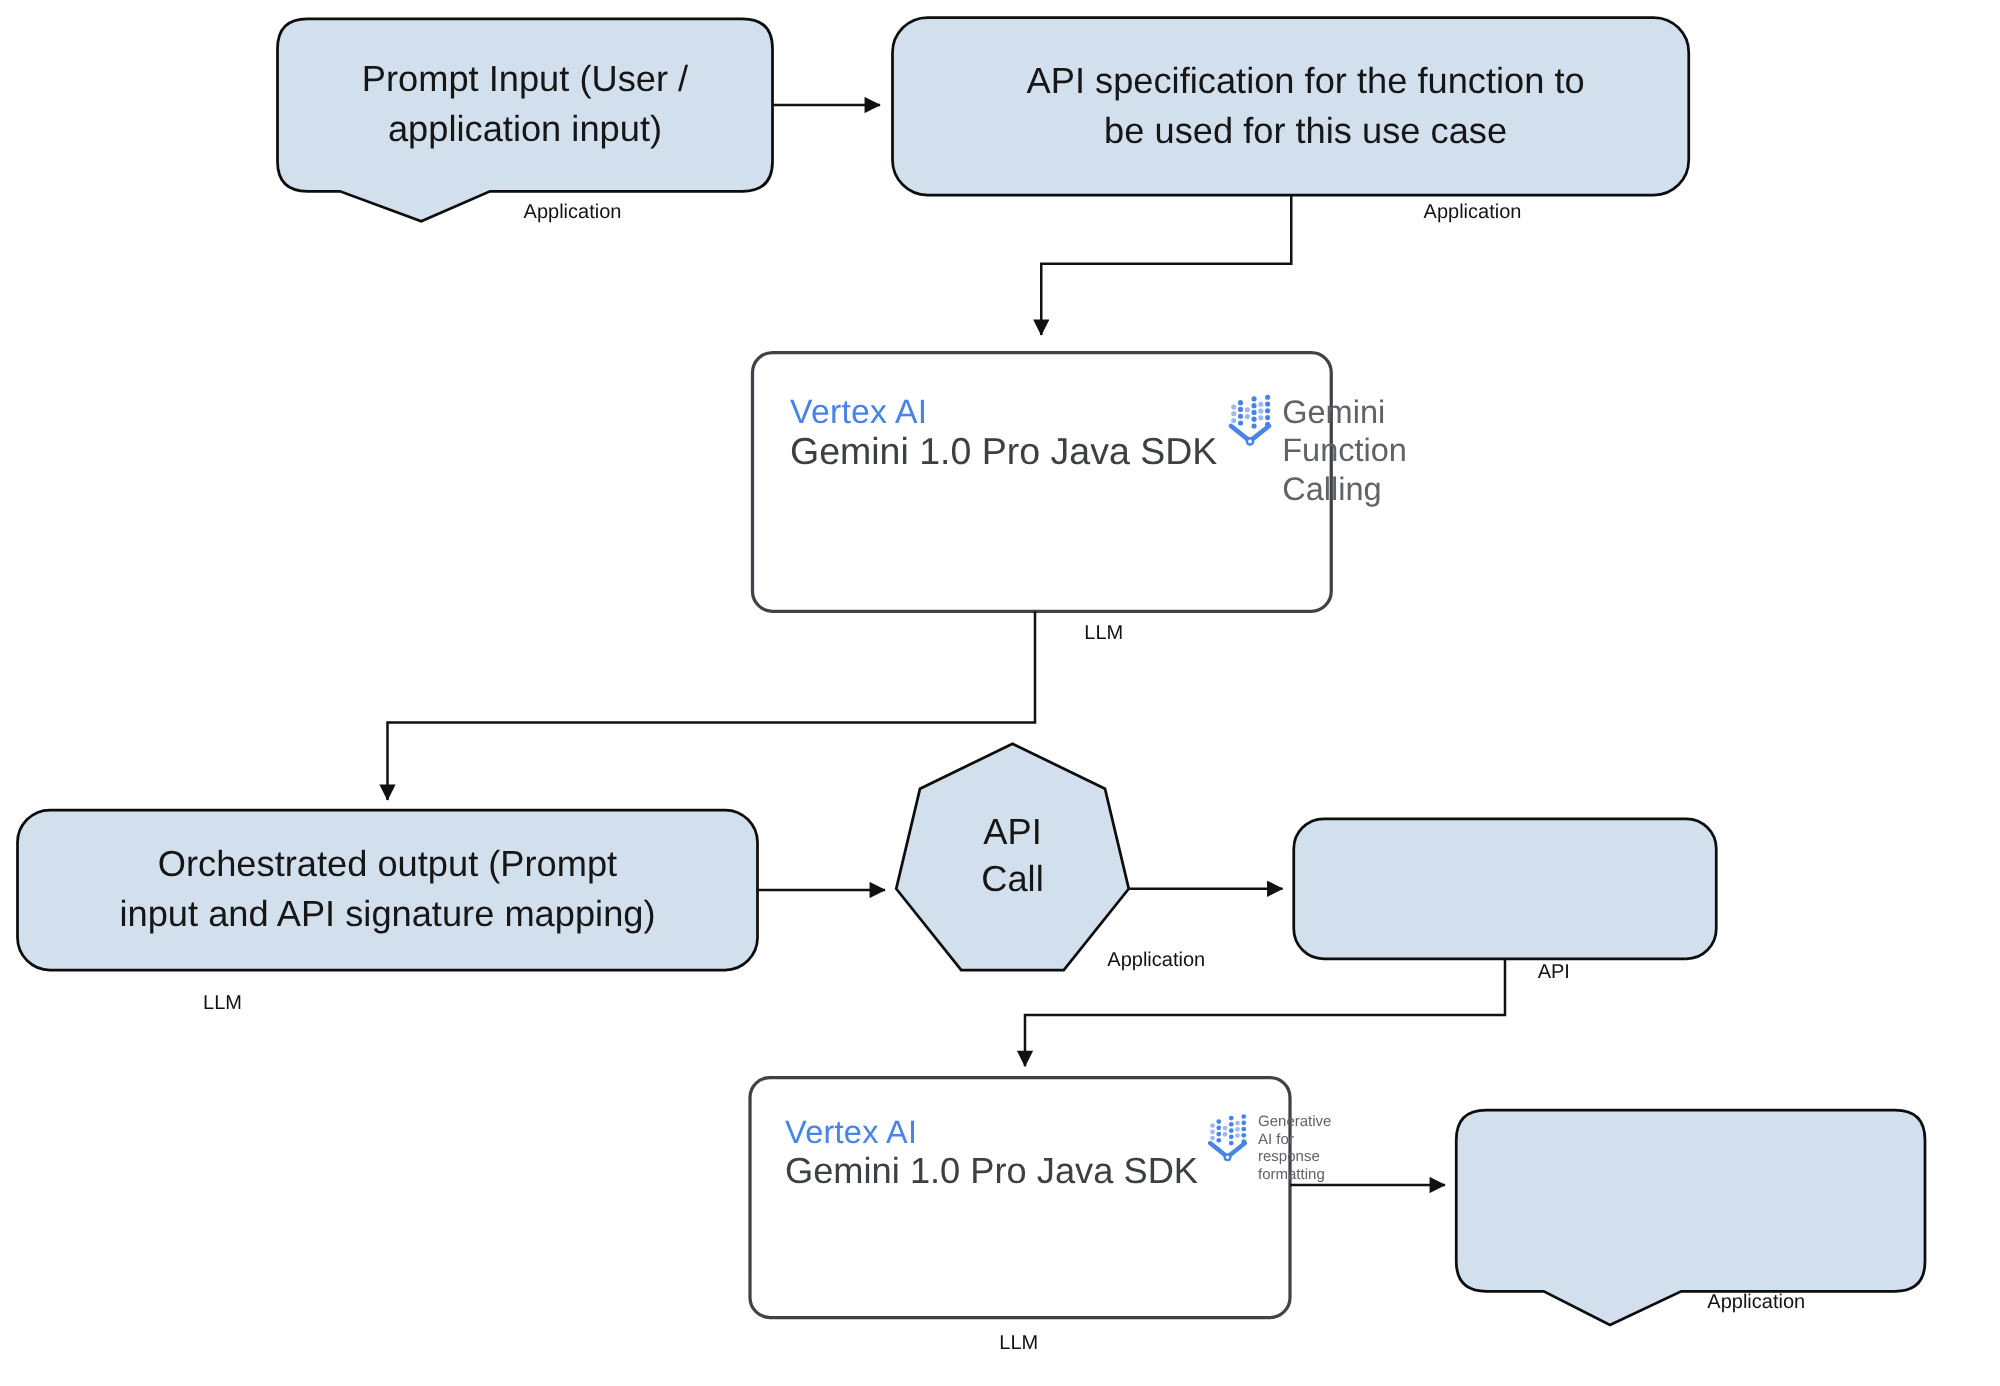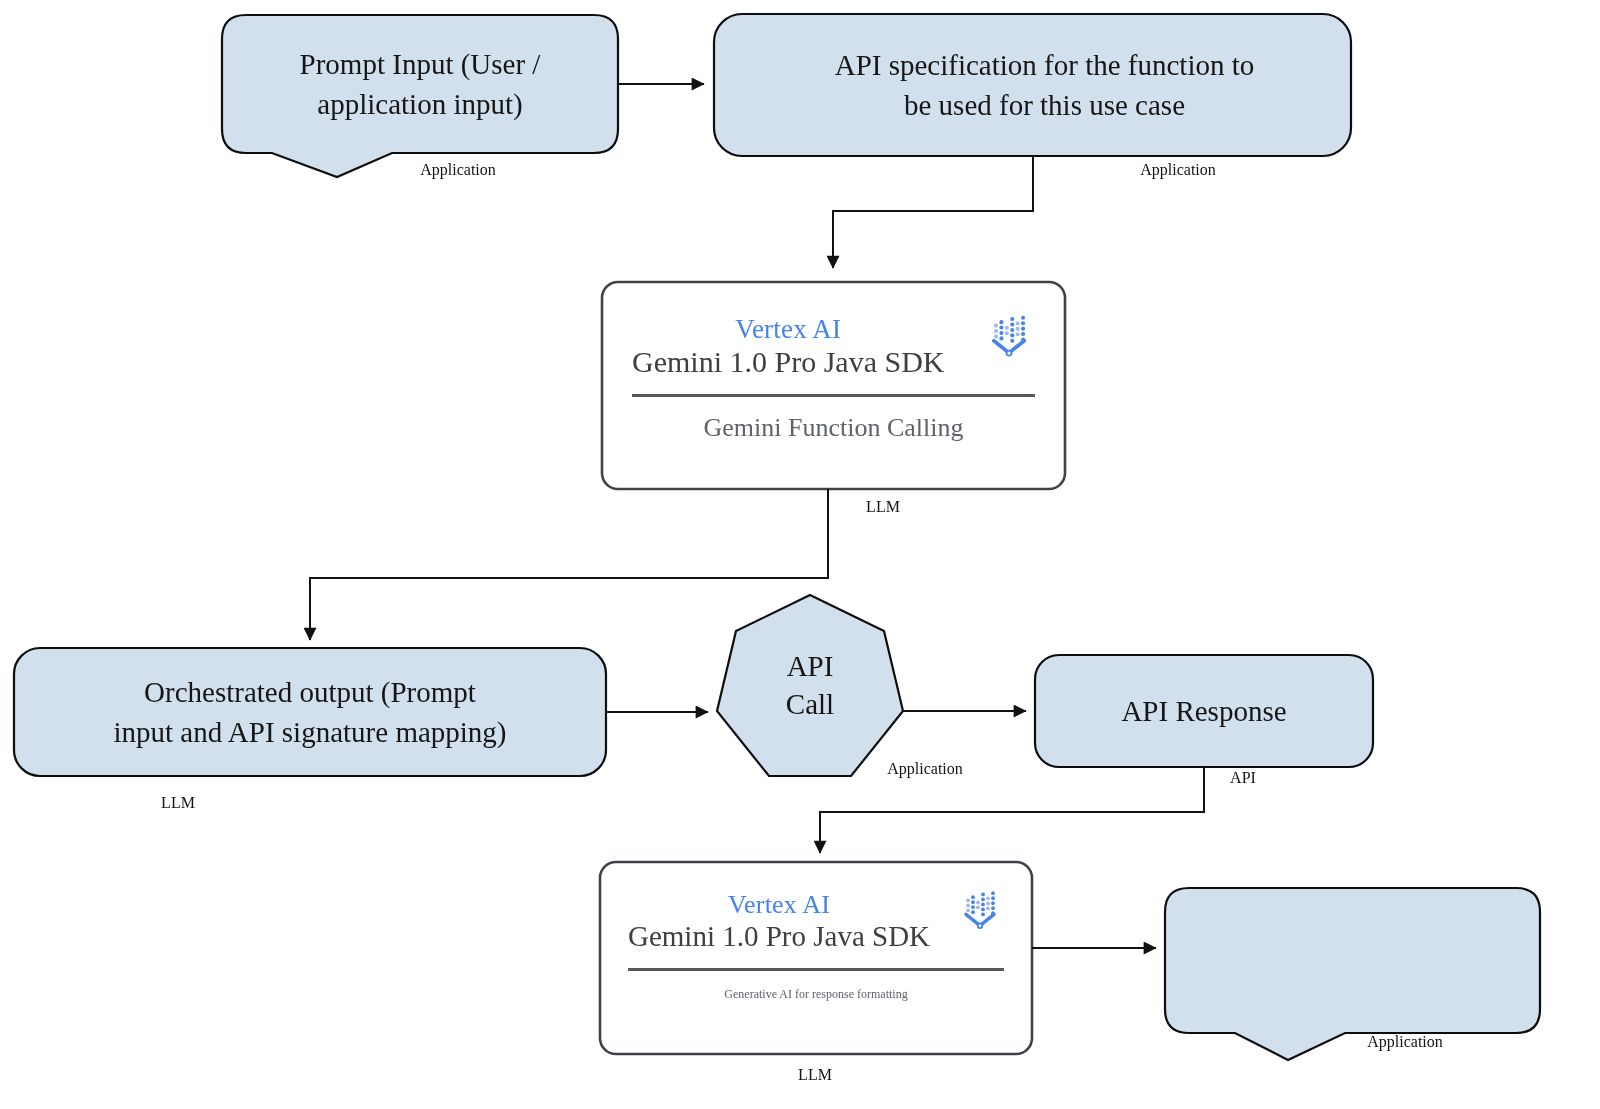--- a/index.html
+++ b/index.html
@@ -1,21 +1,21 @@
 <!DOCTYPE html>
 <html><head>
 <meta charset="utf-8">
 <style>
   html, body { margin: 0; padding: 0; background: #ffffff; }
   .stage {
     position: relative;
     width: 1600px;
     height: 1109px;
     background: #ffffff;
-    font-family: Liberation Serif, serif;
+    font-family: Liberation Sans, sans-serif;
     color: #141414;
     overflow: hidden;
   }
   .wires { position: absolute; inset: 0; }
 
   
   .node-shape { stroke: #0d0d0d; stroke-width: 2.2; }
   .card-shape { fill: #ffffff; stroke: #3f4347; stroke-width: 2.6; }
   .edge { fill: none; stroke: #111111; stroke-width: 2; }
 
@@ -37,22 +37,21 @@
     font-size: 16px;
     color: #121212;
     white-space: nowrap;
   }
 
   
   .card-content {
     position: absolute;
     box-sizing: border-box;
     display: flex;
-    flex-direction: column;
-    text-align: center;
+    flex-direction: row;
   }
   .card-head { display: flex; justify-content: space-between; align-items: flex-start; }
   .card-product { font-size: 27px; color: #4683ea; letter-spacing: 0.2px; }
   .card-sdk { font-size: 30px; color: #3c4043; margin-top: 0; white-space: nowrap; }
   .card-divider { height: 3px; background: #54585c; border: 0; width: 100%; margin: 15px 0 16px 0; }
   .card-capability { font-size: 26px; color: #5f6368; }
   .vertex-icon { width: 52px; height: 52px; flex: 0 0 auto; margin-top: -4px; }
   .card2 .card-product { font-size: 26px; }
   .card2 .card-sdk { font-size: 29px; }
   .card2 .card-capability { font-size: 12px; }
@@ -99,21 +98,20 @@
 
   <div class="node-text" style="left:716px; top:14px; width:637px; height:142px;padding-left:10px;">API specification for the function to
 be used for this use case</div>
 
   <div class="node-text" style="left:14px; top:648px; width:592px; height:128px;">Orchestrated output (Prompt
 input and API signature mapping)</div>
 
   <div class="node-text" style="left:717px; top:608px; width:186px; height:156px; line-height:1.3;">API
 Call</div>
 
-  <div class="node-text" style="left:1035px; top:655px; width:338px; height:112px;">API Response</div>
 
 
   <div class="card-content" style="left:602px; top:282px; width:463px; height:207px; padding:32px 30px 0 30px;">
     <div class="card-head">
       <div>
         <div class="card-product">Vertex AI</div>
         <div class="card-sdk">Gemini 1.0 Pro Java SDK</div>
       </div>
       <svg class="vertex-icon" viewBox="0 0 24 24" aria-hidden="true">
         <g fill="#9db9f0">

